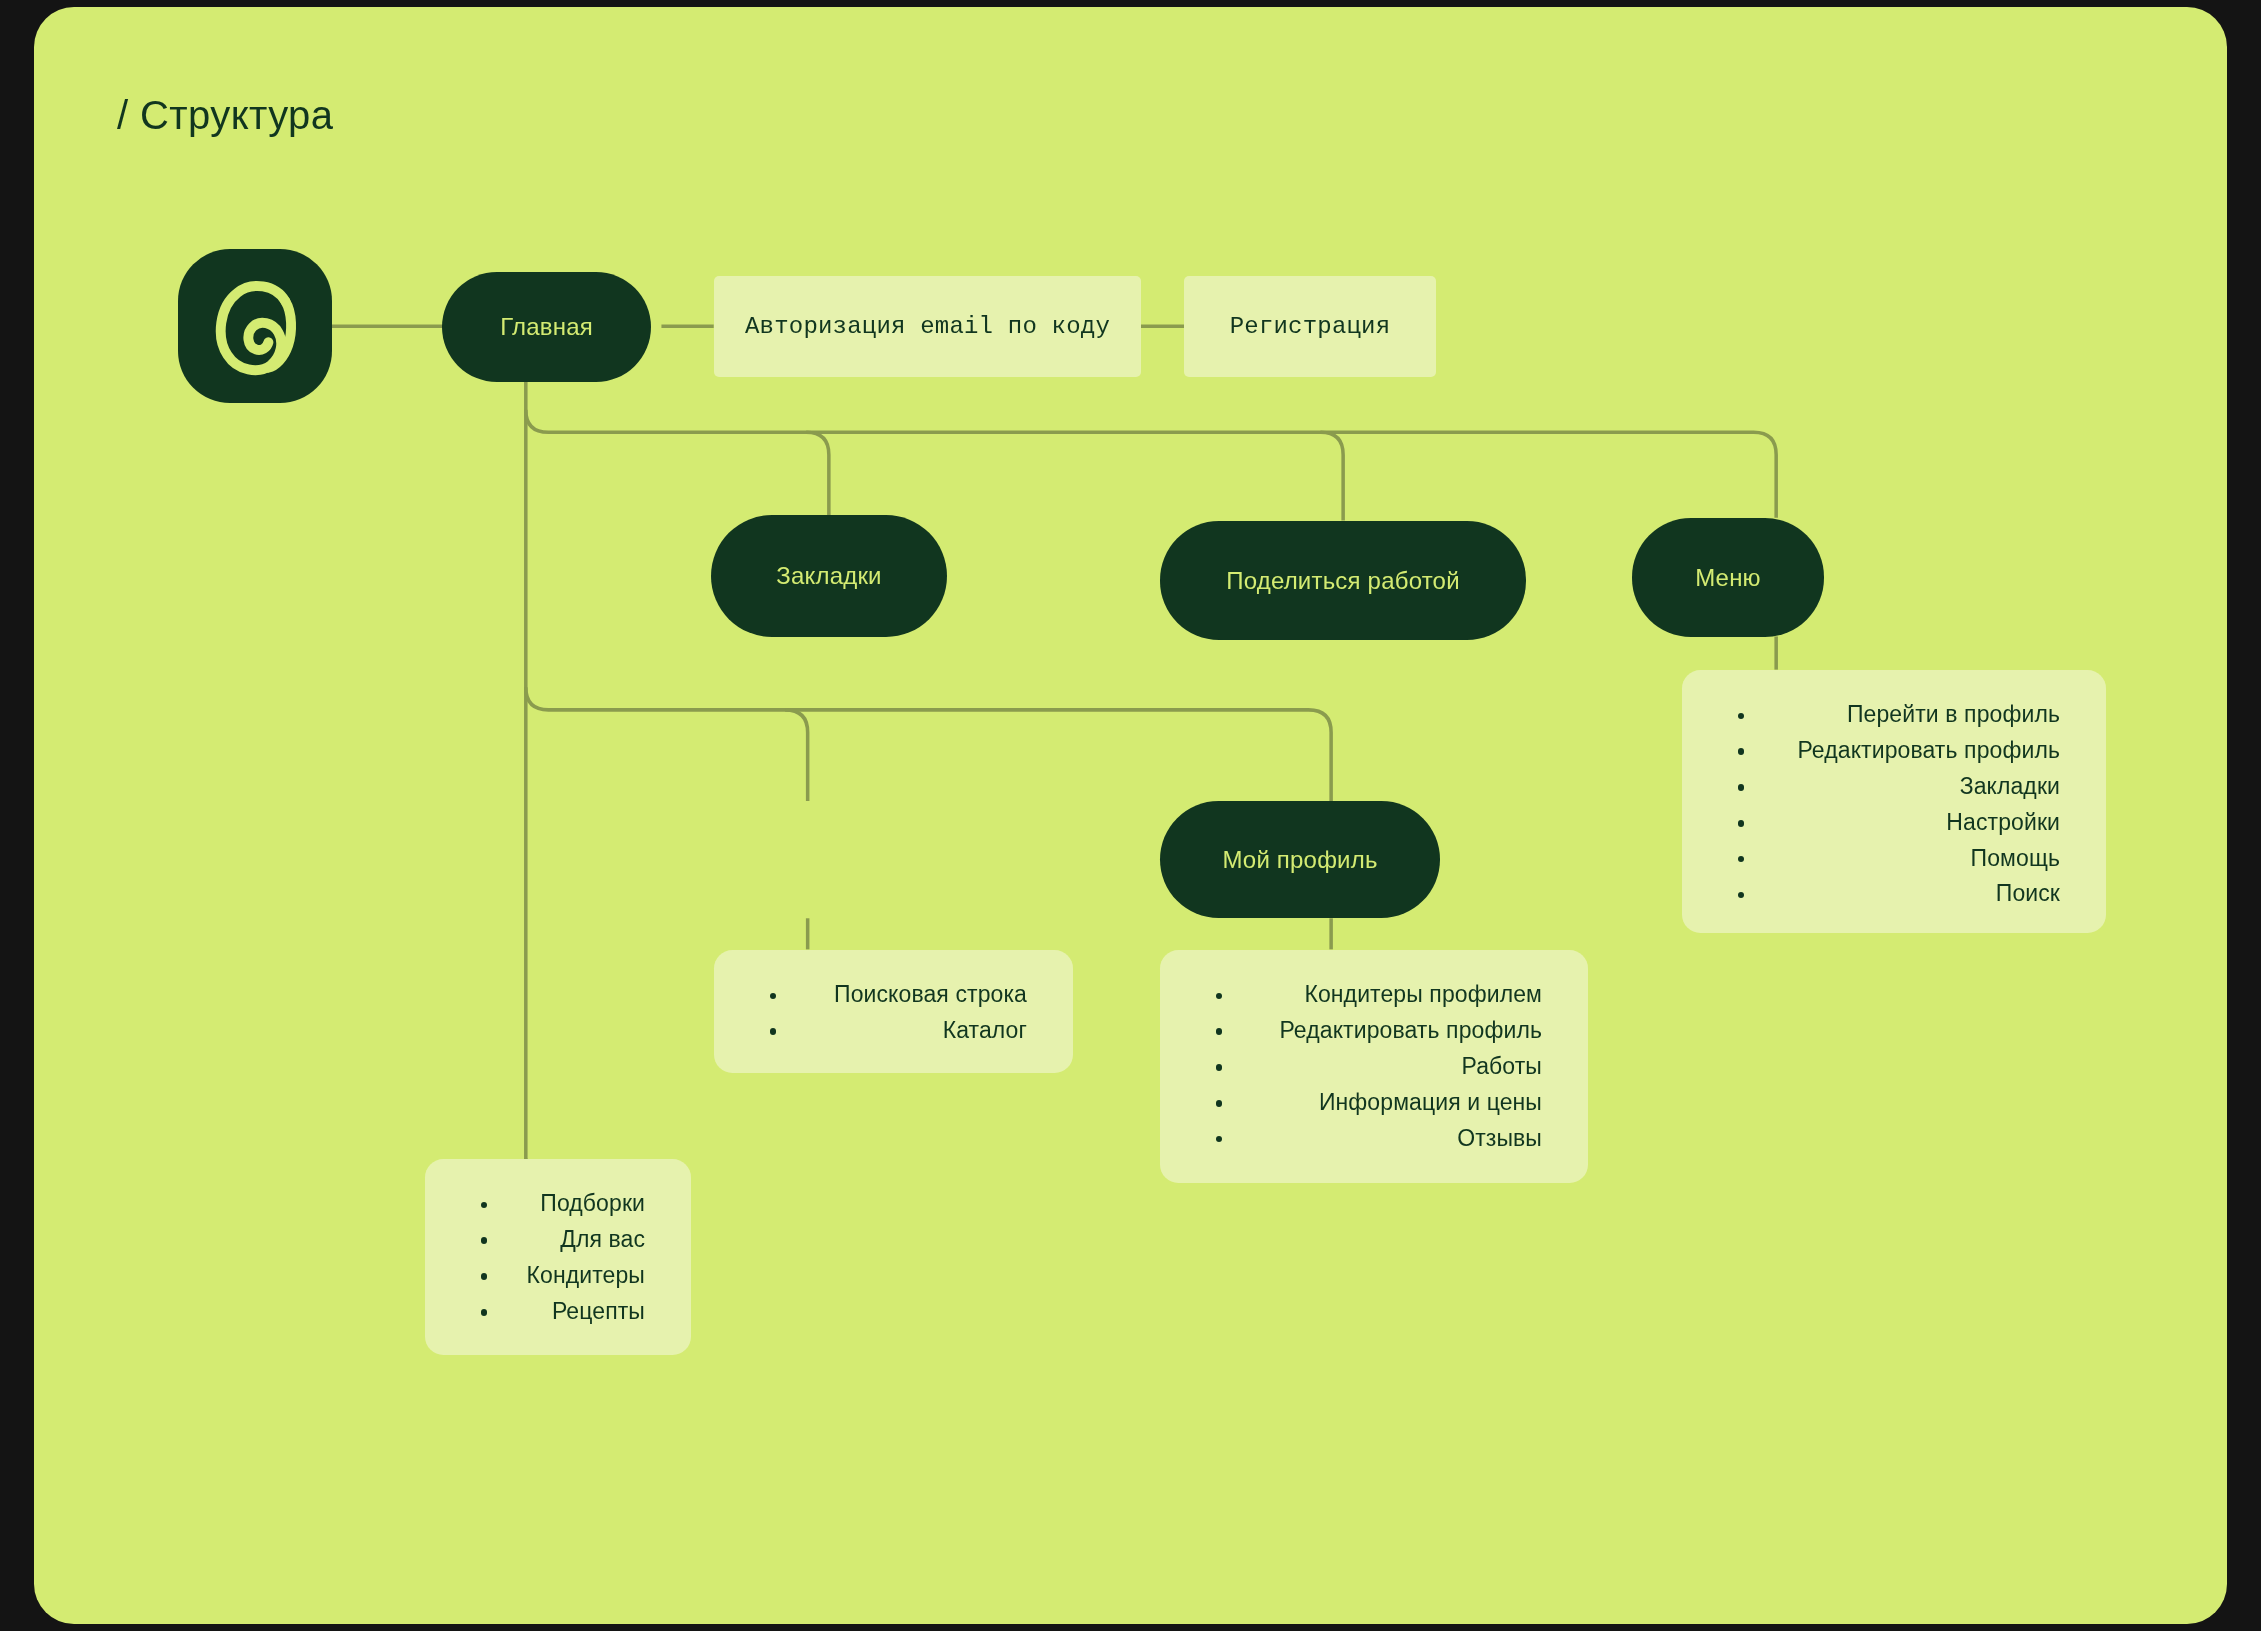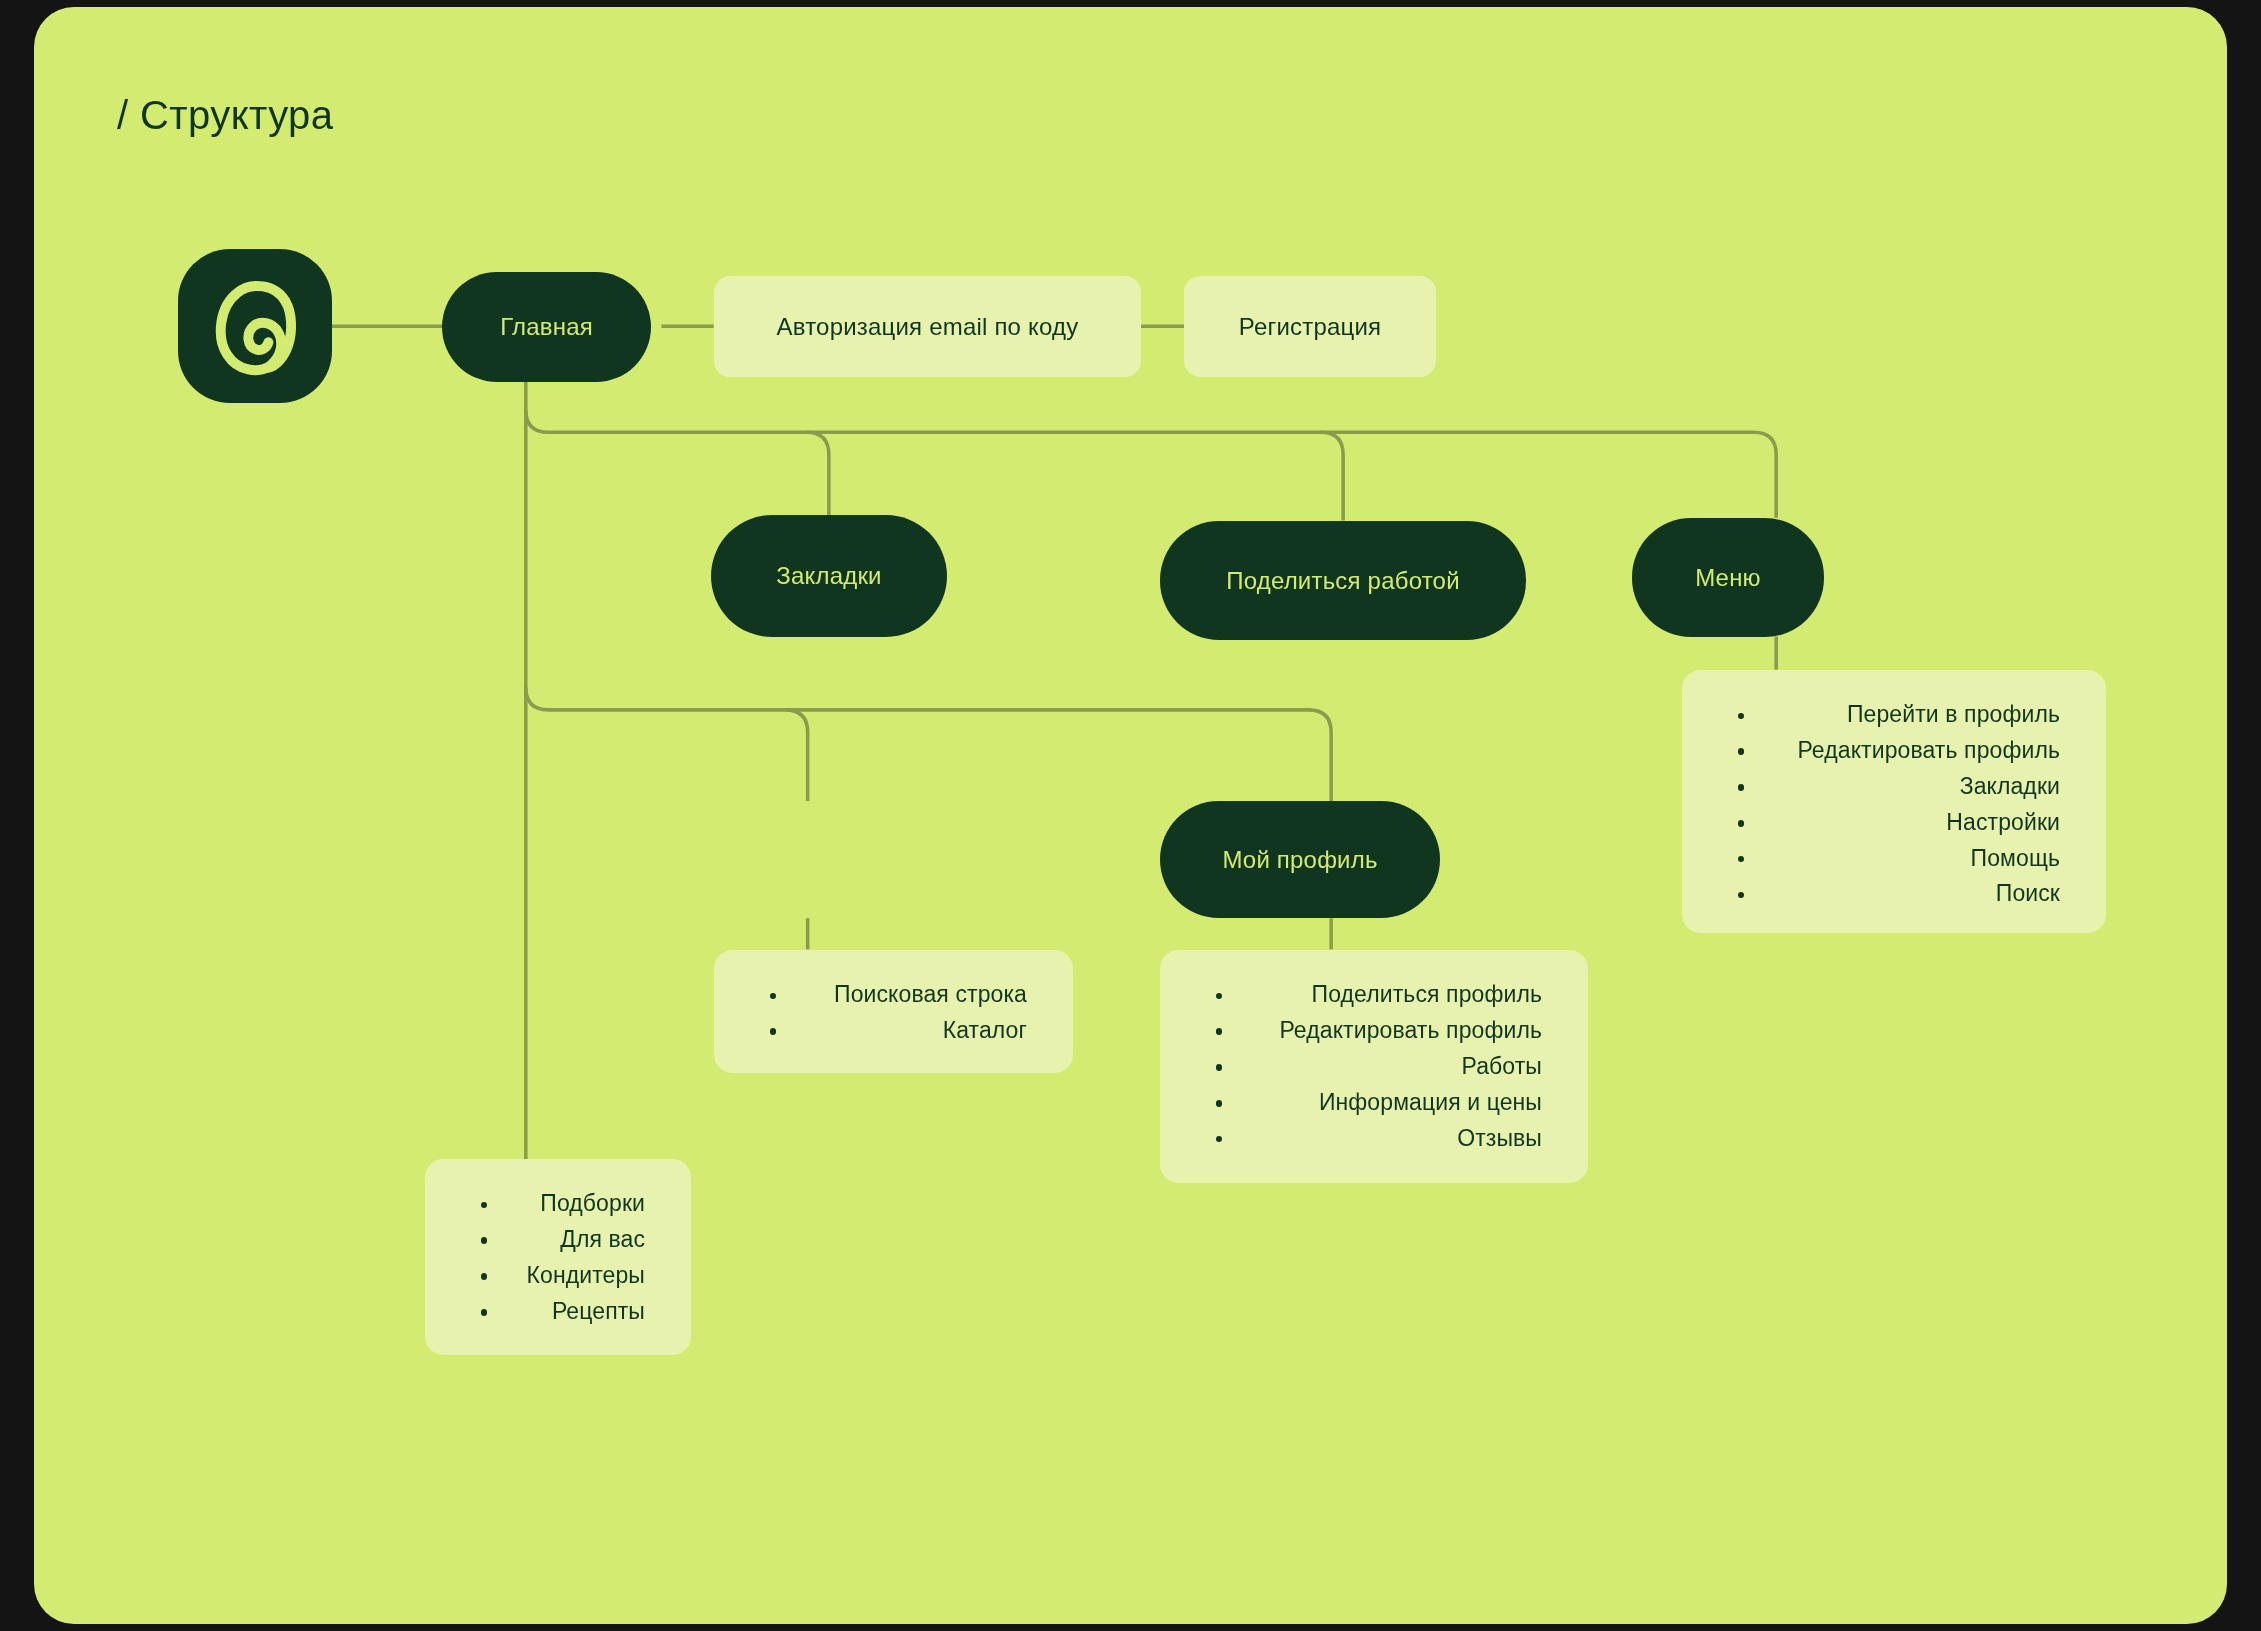--- a/index.html
+++ b/index.html
@@ -76,21 +76,22 @@
   .chip {
     position: absolute;
     background: #E6F2AE;
     color: #11361F;
     display: flex;
     align-items: center;
     justify-content: center;
     font-size: 24px;
     letter-spacing: 0.2px;
     white-space: nowrap;
-    border-radius: 16px;
+    border-radius: 5px;
+    font-family: Liberation Mono, monospace;
   }
 
   .card {
     position: absolute;
     background: #E6F2AE;
     border-radius: 18.4px;
     box-sizing: border-box;
     padding: 27px 46px;
   }
   .card ul {
@@ -200,21 +201,21 @@
 
   <div class="card" id="card-search-list">
     <ul>
         <li>Поисковая строка</li>
         <li>Каталог</li>
       </ul>
   </div>
 
   <div class="card" id="card-profile-list">
     <ul>
-        <li>Поделиться профиль</li>
+        <li>Кондитеры профилем</li>
         <li>Редактировать профиль</li>
         <li>Работы</li>
         <li>Информация и цены</li>
         <li>Отзывы</li>
       </ul>
   </div>
 
   <div class="card" id="card-home-list">
     <ul>
         <li>Подборки</li>

